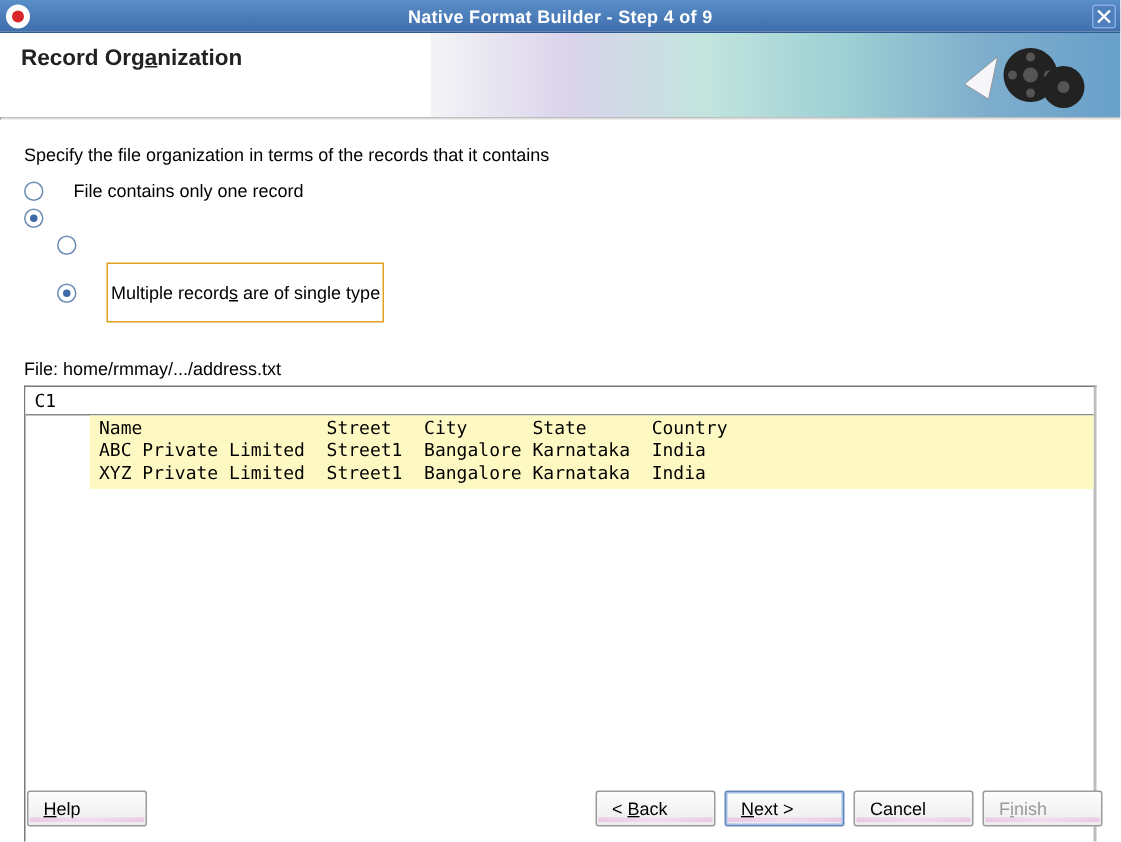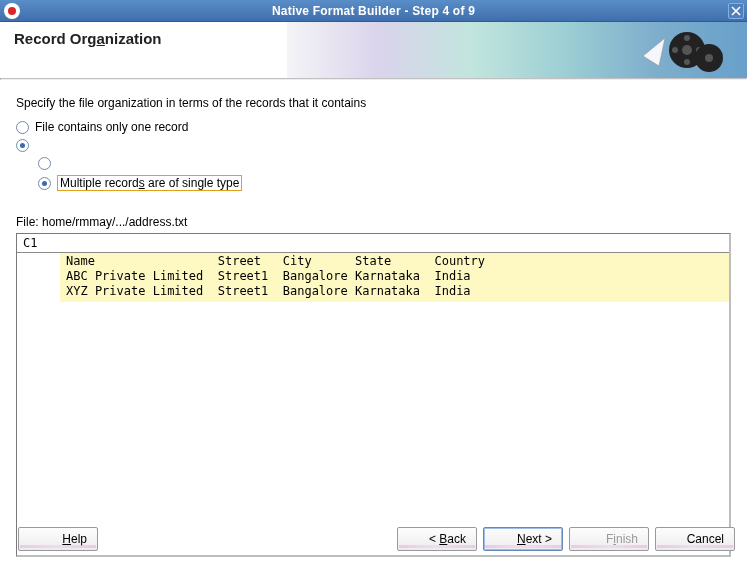--- a/index.html
+++ b/index.html
@@ -94,21 +94,21 @@
   .divider { border-top: 1px solid #c0c0c0; margin: 0; }
 
   .content {
     padding: 12px 16px 0 16px;
   }
   .instruction { margin: 4px 0 10px 0; }
 
   .radio-row {
     display: flex;
     align-items: center;
-    gap: 6px;
+    gap: 20px;
     margin: 5px 0;
     cursor: pointer;
   }
   .radio-row.nested { margin-left: 22px; }
   .radio {
     width: 13px;
     height: 13px;
     border: 1px solid #6e8db4;
     border-radius: 50%;
     display: inline-flex;
@@ -119,21 +119,21 @@
   .radio .dot {
     width: 5px;
     height: 5px;
     border-radius: 50%;
     background: #3d6aa8;
     display: none;
   }
   .radio.selected .dot { display: block; }
   .highlight-box {
     border: 1px solid #e0a020;
-    padding: 0 2px;
+    padding: 12px 2px;
     display: inline-block;
   }
   u.accesskey { text-decoration: underline; }
 
   .file-label { margin: 24px 0 4px 0; }
 
   .preview-box {
     border: 1px solid #7a7a7a;
     border-right: 2px solid #bdbdbd;
     border-bottom: 2px solid #bdbdbd;
@@ -171,21 +171,21 @@
   .btn {
     min-width: 80px;
     height: 24px;
     border: 1px solid #9a9a9a;
     background: linear-gradient(#fdfdfd, #ececec);
     border-radius: 2px;
     font-size: 12px;
     padding: 0 10px;
     display: inline-flex;
     align-items: center;
-    justify-content: flex-end;
+    justify-content: flex-start;
     position: relative;
     cursor: pointer;
     margin-left: 6px;
   }
   .btn .stripe {
     position: absolute;
     left: 1px; right: 1px; bottom: 2px;
     height: 3px;
     background: linear-gradient(90deg,#e9b9e2,#f2d5ee,#e9b9e2);
     opacity: 0.7;
@@ -279,21 +279,21 @@
   </div>
   <div class="spacer"></div>
   <div class="btn">
     <span><span>&lt; </span><u class="accesskey">B</u><span>ack</span></span>
     <span class="stripe"></span>
   </div>
   <div class="btn primary">
     <span><u class="accesskey">N</u><span>ext &gt;</span></span>
     <span class="stripe"></span>
   </div>
+  <div class="btn">
+    <span>Cancel</span>
+    <span class="stripe"></span>
+  </div>
   <div class="btn disabled">
     <span><span>F</span><u class="accesskey">i</u><span>nish</span></span>
     <span class="stripe"></span>
   </div>
-  <div class="btn">
-    <span>Cancel</span>
-    <span class="stripe"></span>
-  </div>
 </div>
 
 </body></html>

